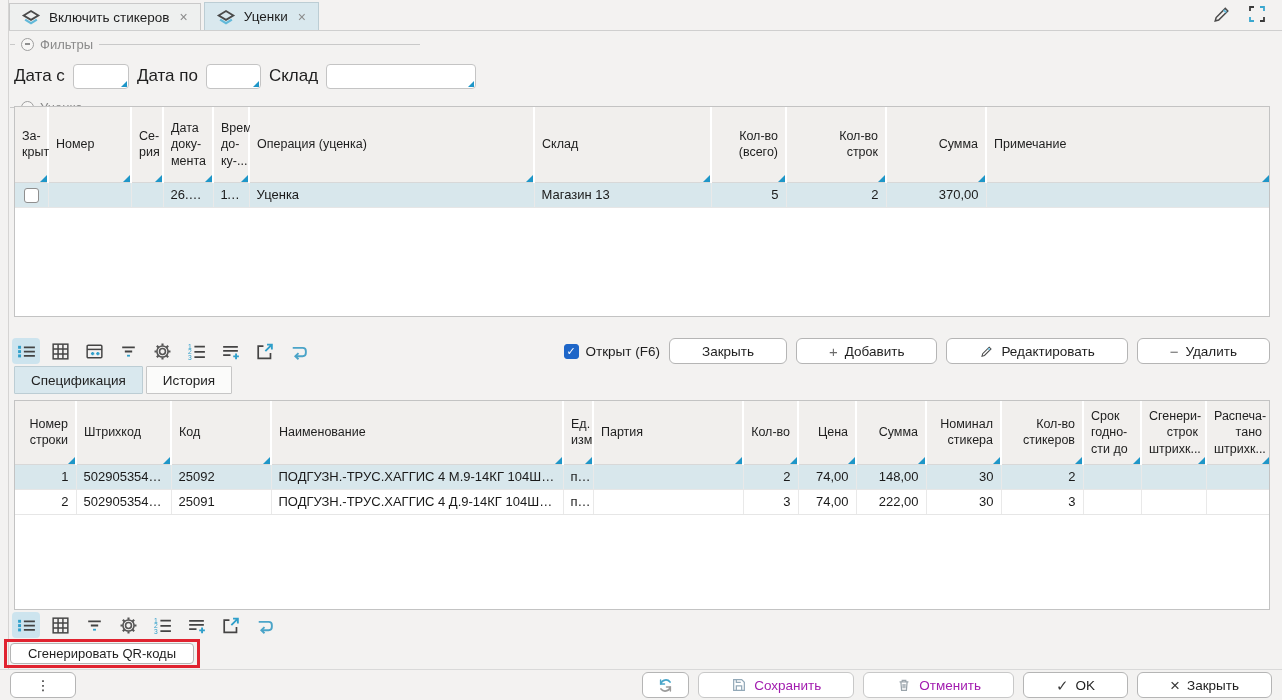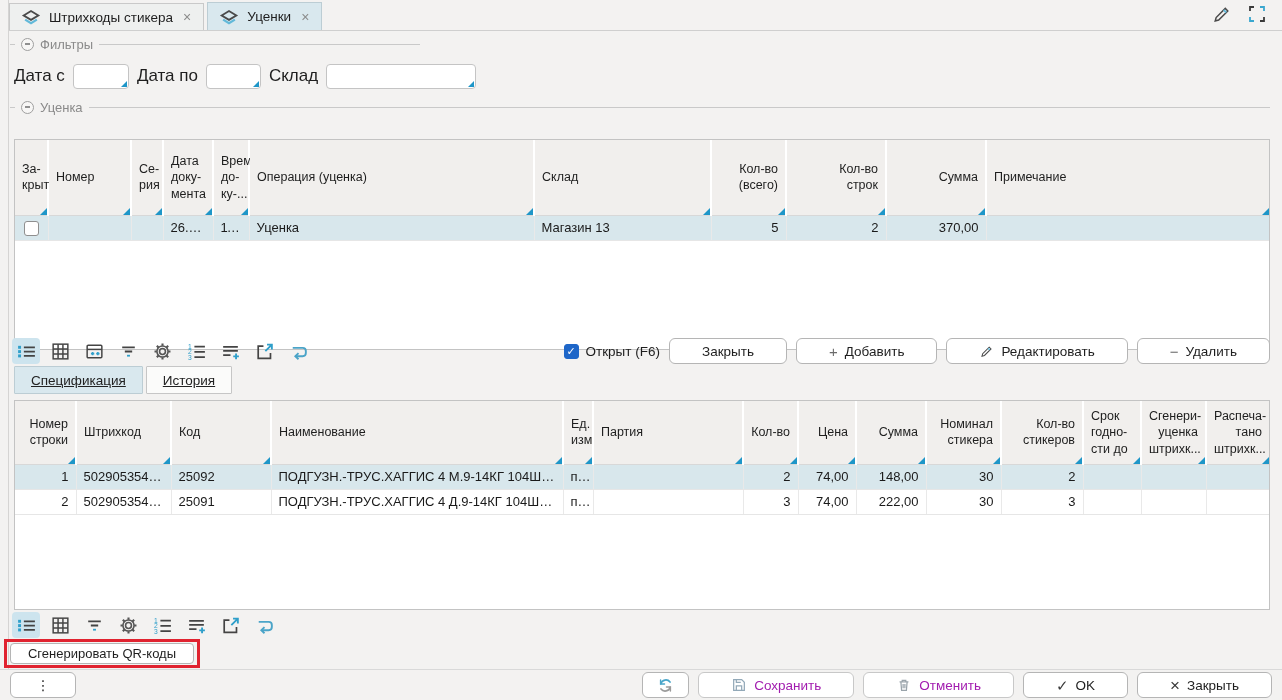--- a/index.html
+++ b/index.html
@@ -49,21 +49,21 @@
   .tbi { width:28px; height:26px; display:inline-flex; align-items:center; justify-content:center; border-radius:4px; }
   .tbi.sel { background:#cde4ee; }
   .right-controls { position:absolute; right:12px; display:flex; align-items:center; gap:9px; height:28px; }
   .btn { display:inline-flex; align-items:center; justify-content:center; gap:7px; background:#fff; border:1px solid #b5b5b5; border-radius:6px; padding:0 32px; height:26px; font-size:13.5px; color:#1e1e1e; cursor:default; white-space:nowrap; }
   .btn .bic { color:#6b6b6b; font-size:15px; line-height:1; }
   .btn.disabled { color:#a21caf; border-color:#c8c8c8; }
   .cb-label { display:inline-flex; align-items:center; gap:7px; font-size:13.5px; color:#1e1e1e; }
 
   
   .dtabs { position:absolute; left:14px; top:368px; height:26px; display:flex; align-items:flex-end; }
-  .dtab { display:inline-flex; align-items:center; height:25px; padding:13px 16px; border:1px solid #c6c6c6; background:#fbfbfa; margin-right:3px; font-size:13.5px; border-radius:1px;text-decoration:underline; }
+  .dtab { display:inline-flex; align-items:center; height:25px; padding:13px 16px; border:1px solid #c6c6c6; background:#fbfbfa; margin-right:3px; font-size:13.5px; border-radius:1px; }
   .dtab.active { background:#d9e8ee; border-color:#bccdd4; height:26px; }
 
   
   .qr-annot { position:absolute; left:4px; top:639px; width:196px; height:29px; border:3px solid #e02330; display:flex; align-items:center; justify-content:center; }
   .qr-btn { background:#fff; border:1px solid #b5b5b5; border-radius:4px; height:21px; width:184px; display:flex; align-items:center; justify-content:center; font-size:13px; color:#1e1e1e; }
 
   
   .statusbar { position:absolute; left:0; right:0; bottom:0; height:31px; border-top:1px solid #d9d9d9; display:flex; align-items:center; padding:0 10px; gap:12px; background:#f3f2f1; }
   .sb-right { margin-left:auto; display:flex; align-items:center; gap:9px; }
   .menu-btn { width:48px; }
@@ -189,21 +189,21 @@
 </svg>
 
 <div class="screen">
   <div class="left-rule"></div>
 
   <div class="tabbar">
     <div class="mtab">
       <svg class="ticon" width="18" height="15">
           <use href="#i-layers"></use>
         </svg>
-      <span>Штрихкоды стикера</span>
+      <span>Включить стикеров</span>
       <span class="x">×</span>
     </div>
     <div class="mtab active">
       <svg class="ticon" width="18" height="15">
           <use href="#i-layers"></use>
         </svg>
       <span>Уценки</span>
       <span class="x">×</span>
     </div>
     <div class="tab-actions">
@@ -235,21 +235,21 @@
     <span class="f-input" style="width:150px;"><span></span></span>
   </div>
 
   <div class="grp-hdr" style="left:10px; top:99px; right:12px;">
     <span class="grp-dash"></span>
     <span class="mcirc"></span>
     <span>Уценка</span>
     <span class="grp-line"></span>
   </div>
 
-  <div class="tbl-wrap" style="top:139px; height:211px;">
+  <div class="tbl-wrap" style="top:106px; height:211px;">
     <table>
       <colgroup>
         <col style="width:33px">
           <col style="width:83px">
           <col style="width:32px">
           <col style="width:50px">
           <col style="width:36px">
         <col style="width:285px">
           <col style="width:177px">
           <col style="width:75px">
@@ -457,21 +457,21 @@
               <span class="ht">Кол-во
 стикеров</span>
             </th>
           <th>
               <span class="ht">Срок
 годно-
 сти до</span>
             </th>
           <th class="hr">
               <span class="ht">Сгенери-
-уценка
+строк
 штрихк...</span>
             </th>
           <th class="hr">
               <span class="ht">Распеча-
 тано
 штрихк...</span>
             </th>
         </tr>
       </thead>
       <tbody>

